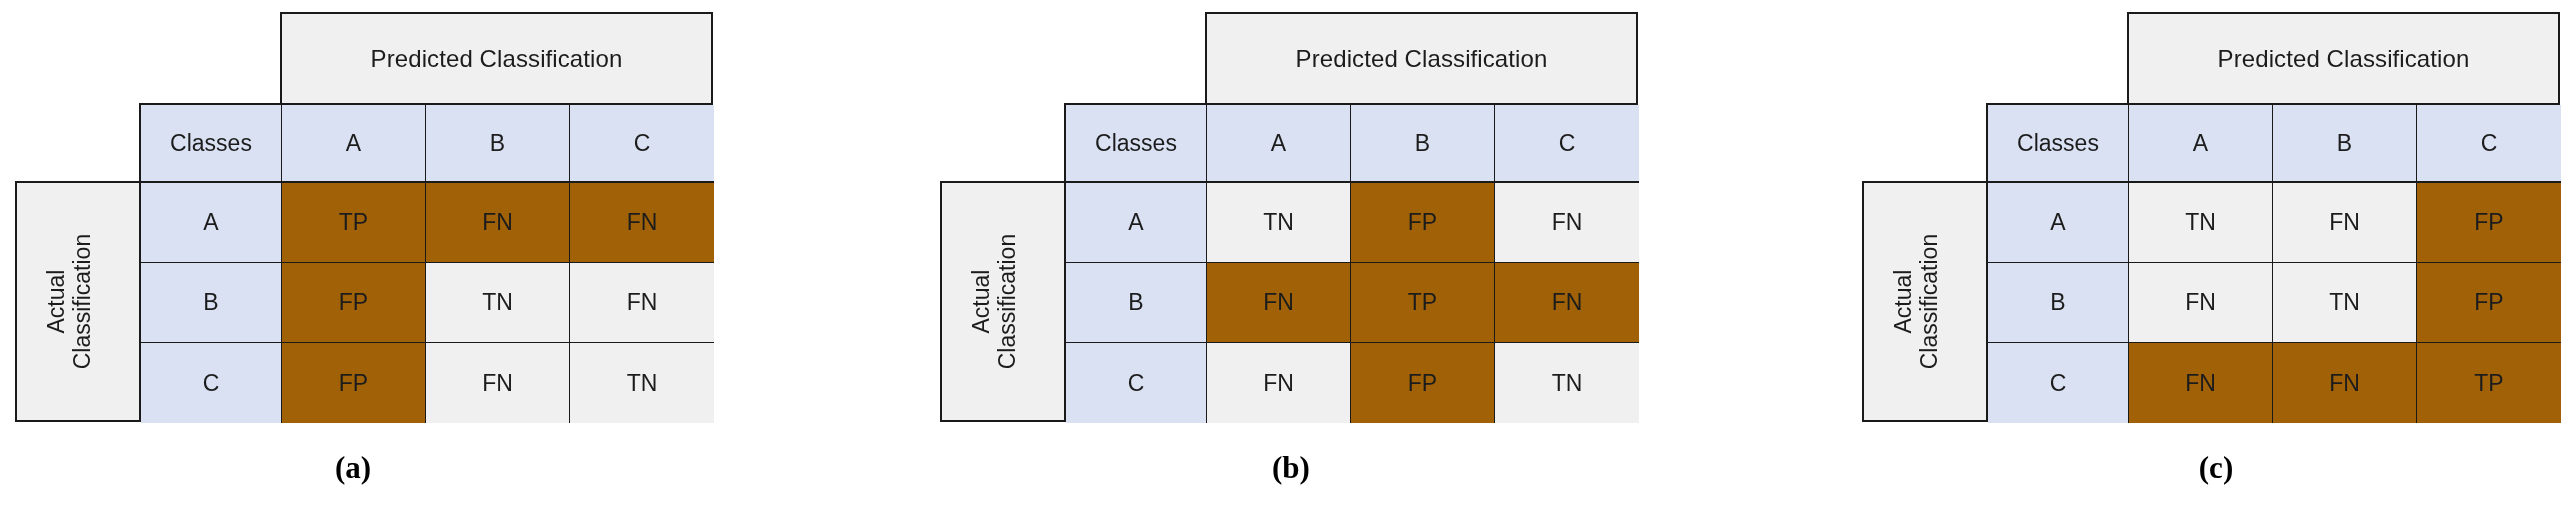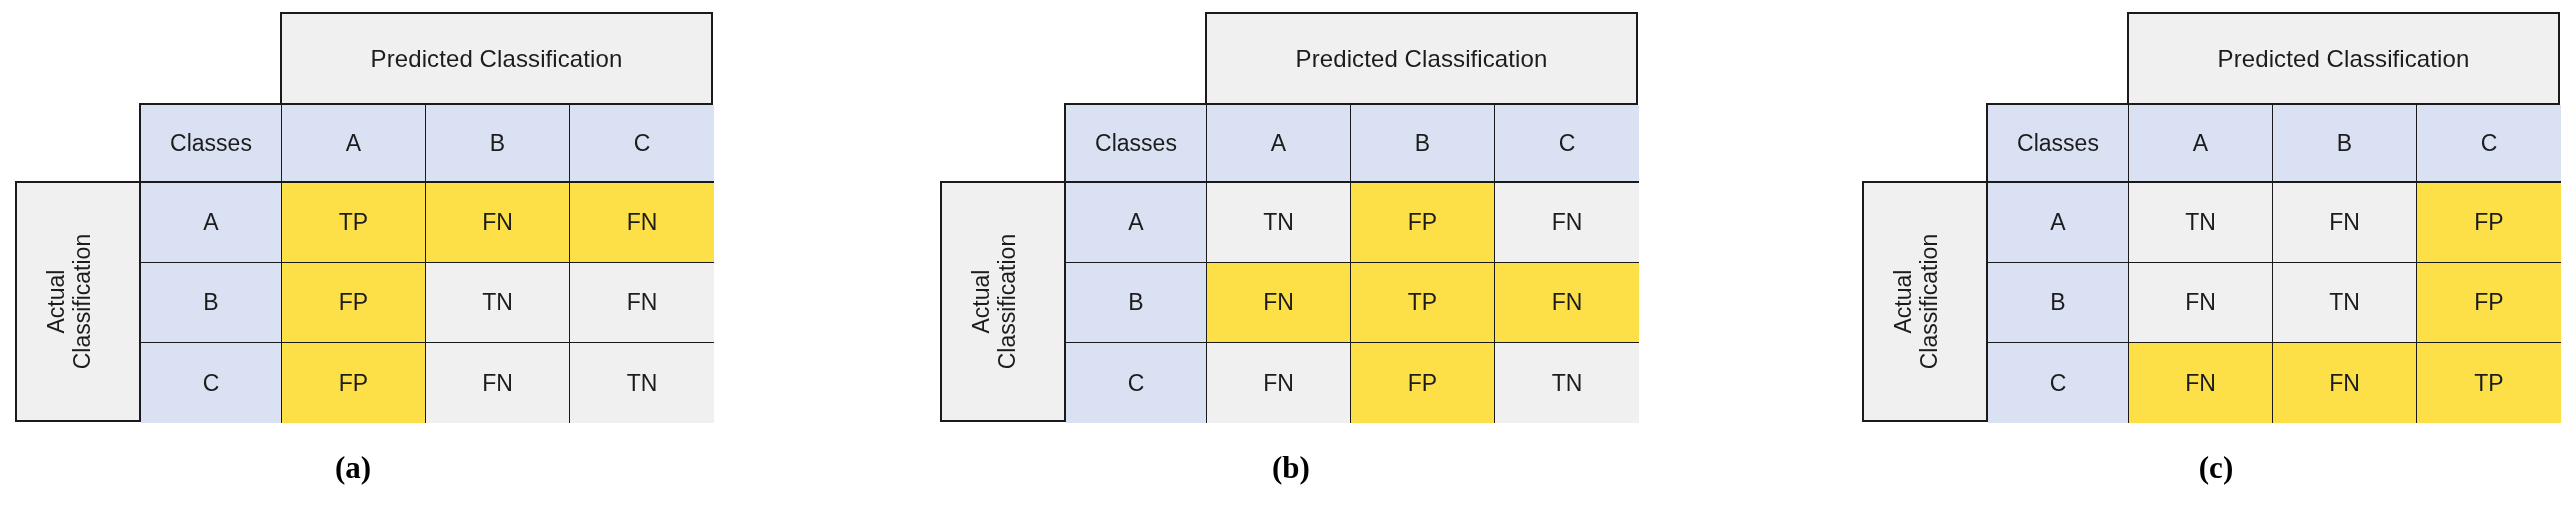--- a/index.html
+++ b/index.html
@@ -86,21 +86,21 @@
   .cell.last-col { border-right: none; }
   .grid .row:last-child .cell { border-bottom: none; }
   .row {
     display: grid;
     height: 100%;
   }
   .head-row .cell { border-bottom: 2.4px solid #1a1a1a; }
 
   .bg-blue  { background: #D9E1F2; }
   .bg-grey  { background: #F0F0F0; text-align: right; }
-  .bg-orange{ background: #fde047; }
+  .bg-orange{ background: #a16207; }
 
   .caption {
     position: absolute;
     top: 450px;
     text-align: center;
     font-family: "Liberation Serif", serif;
     font-weight: bold;
     font-size: 31px;
     color: #000000;
   }

